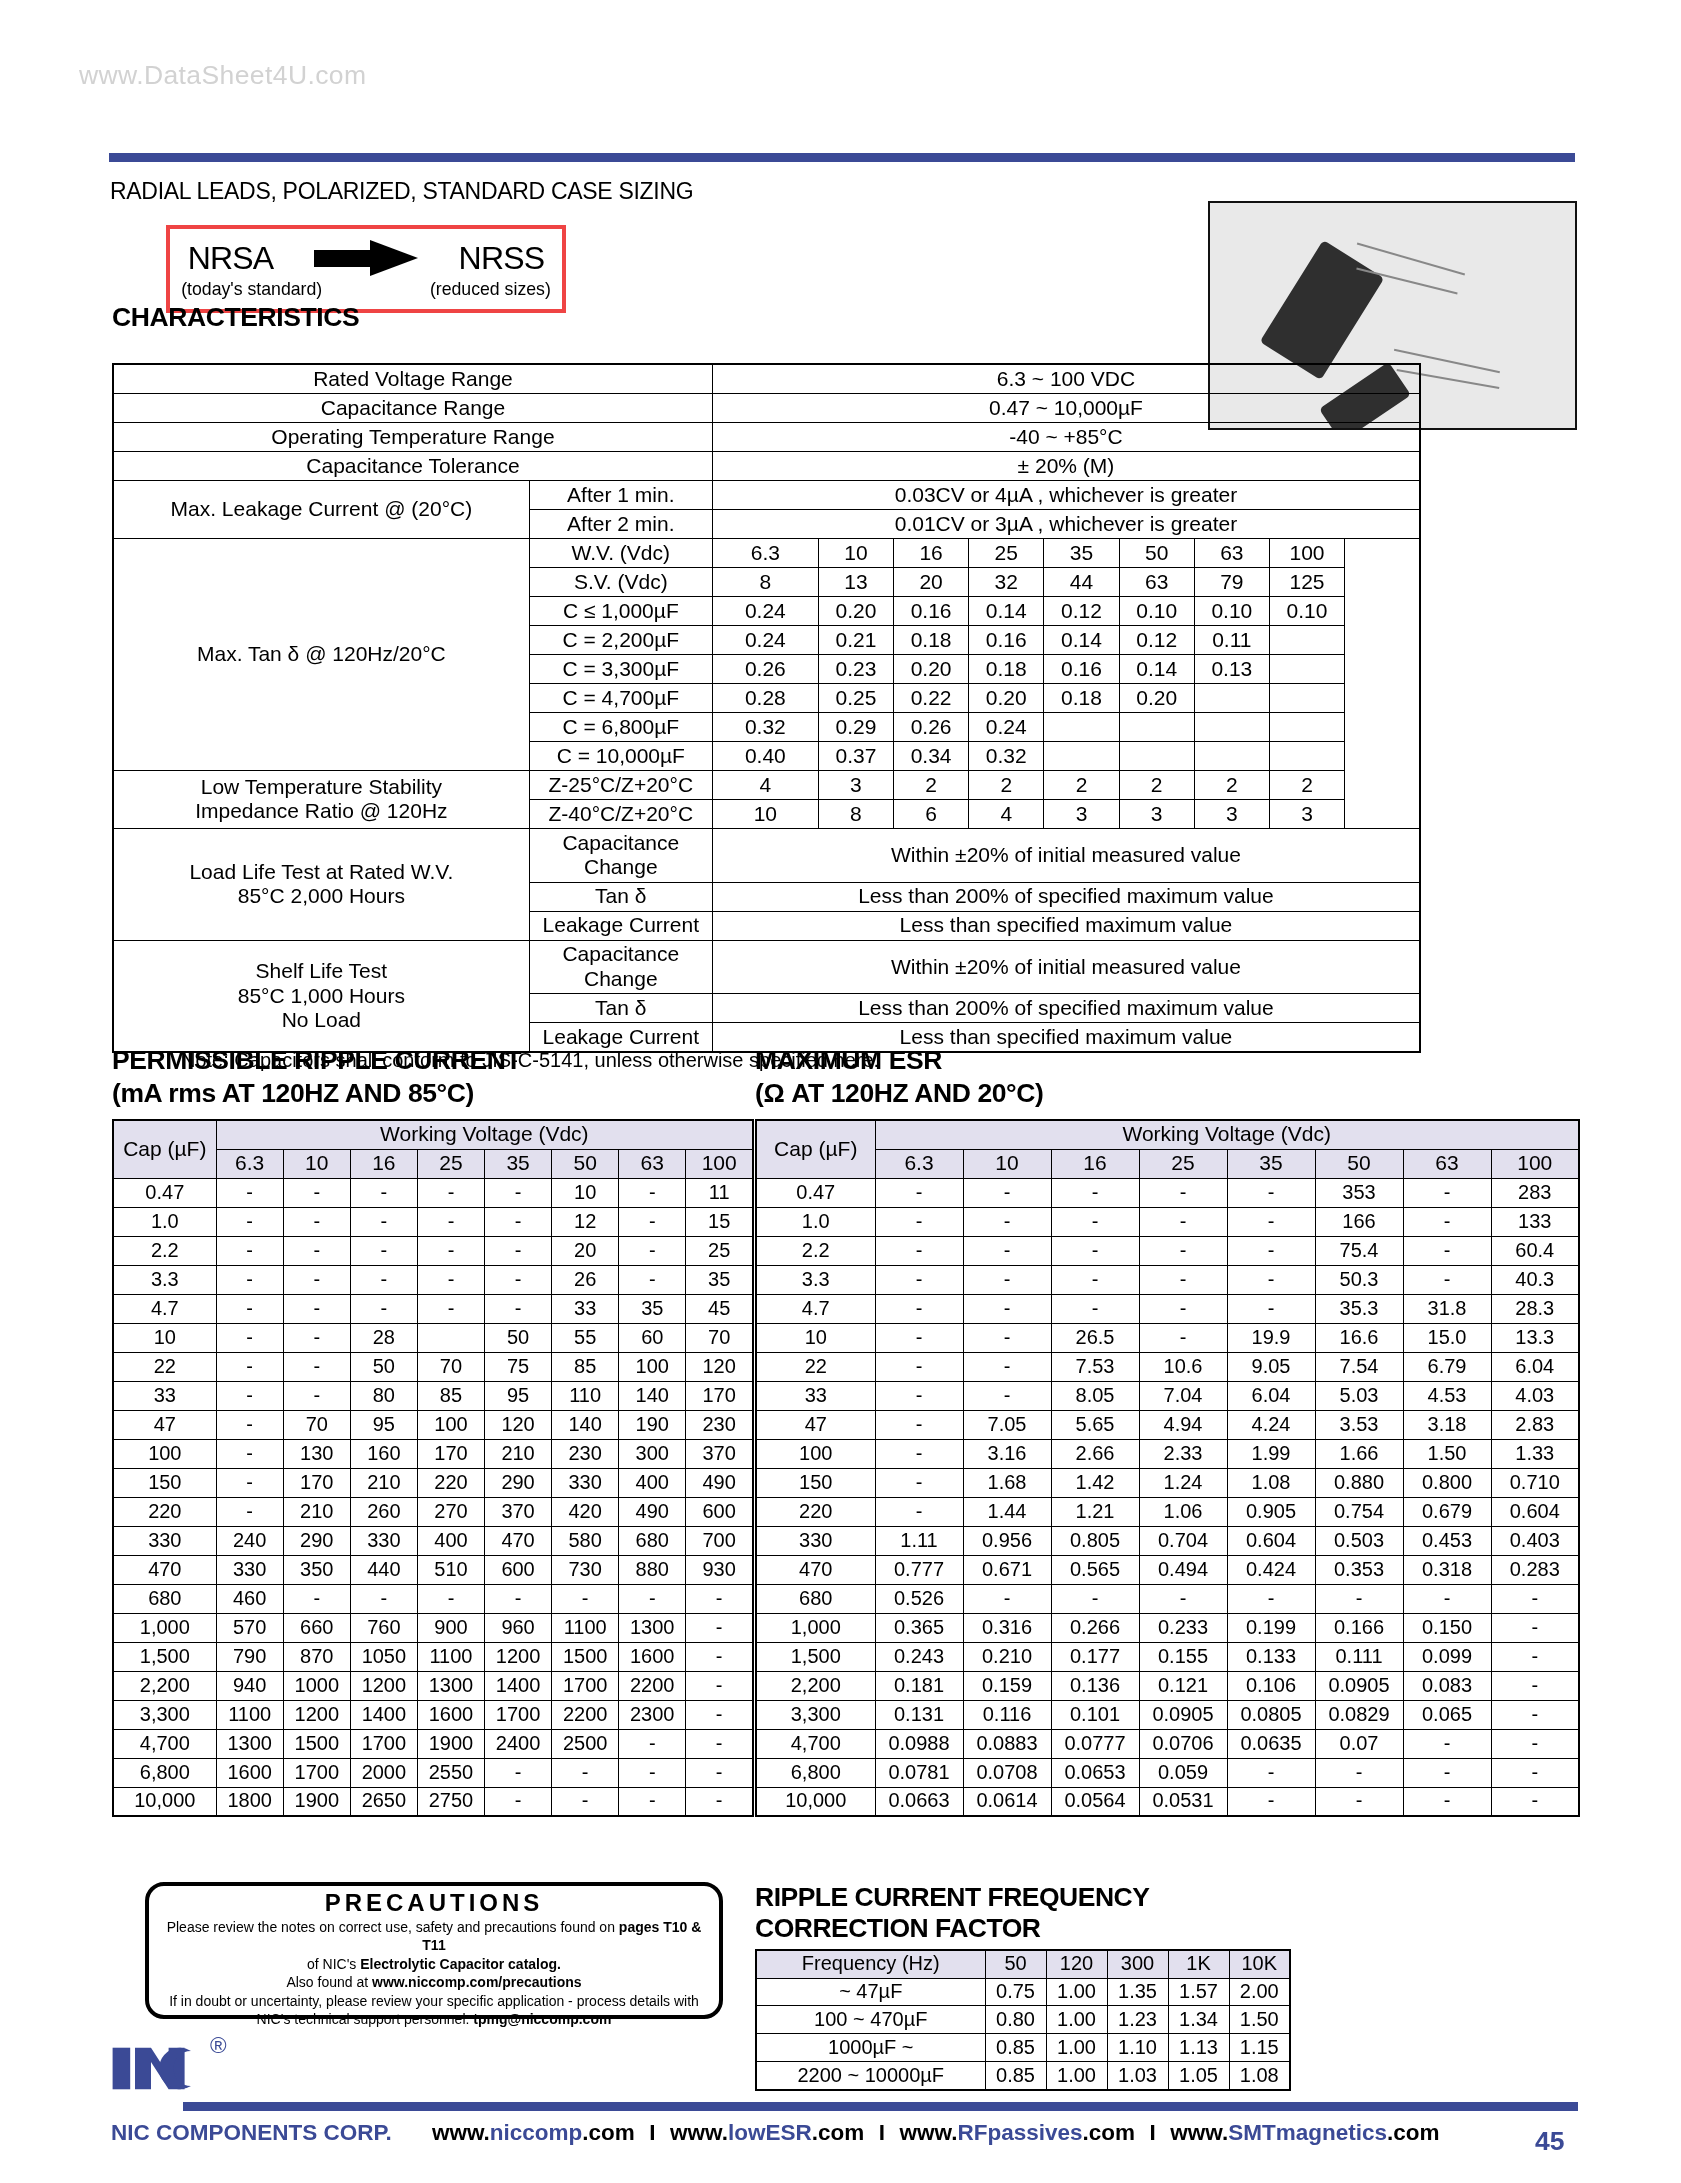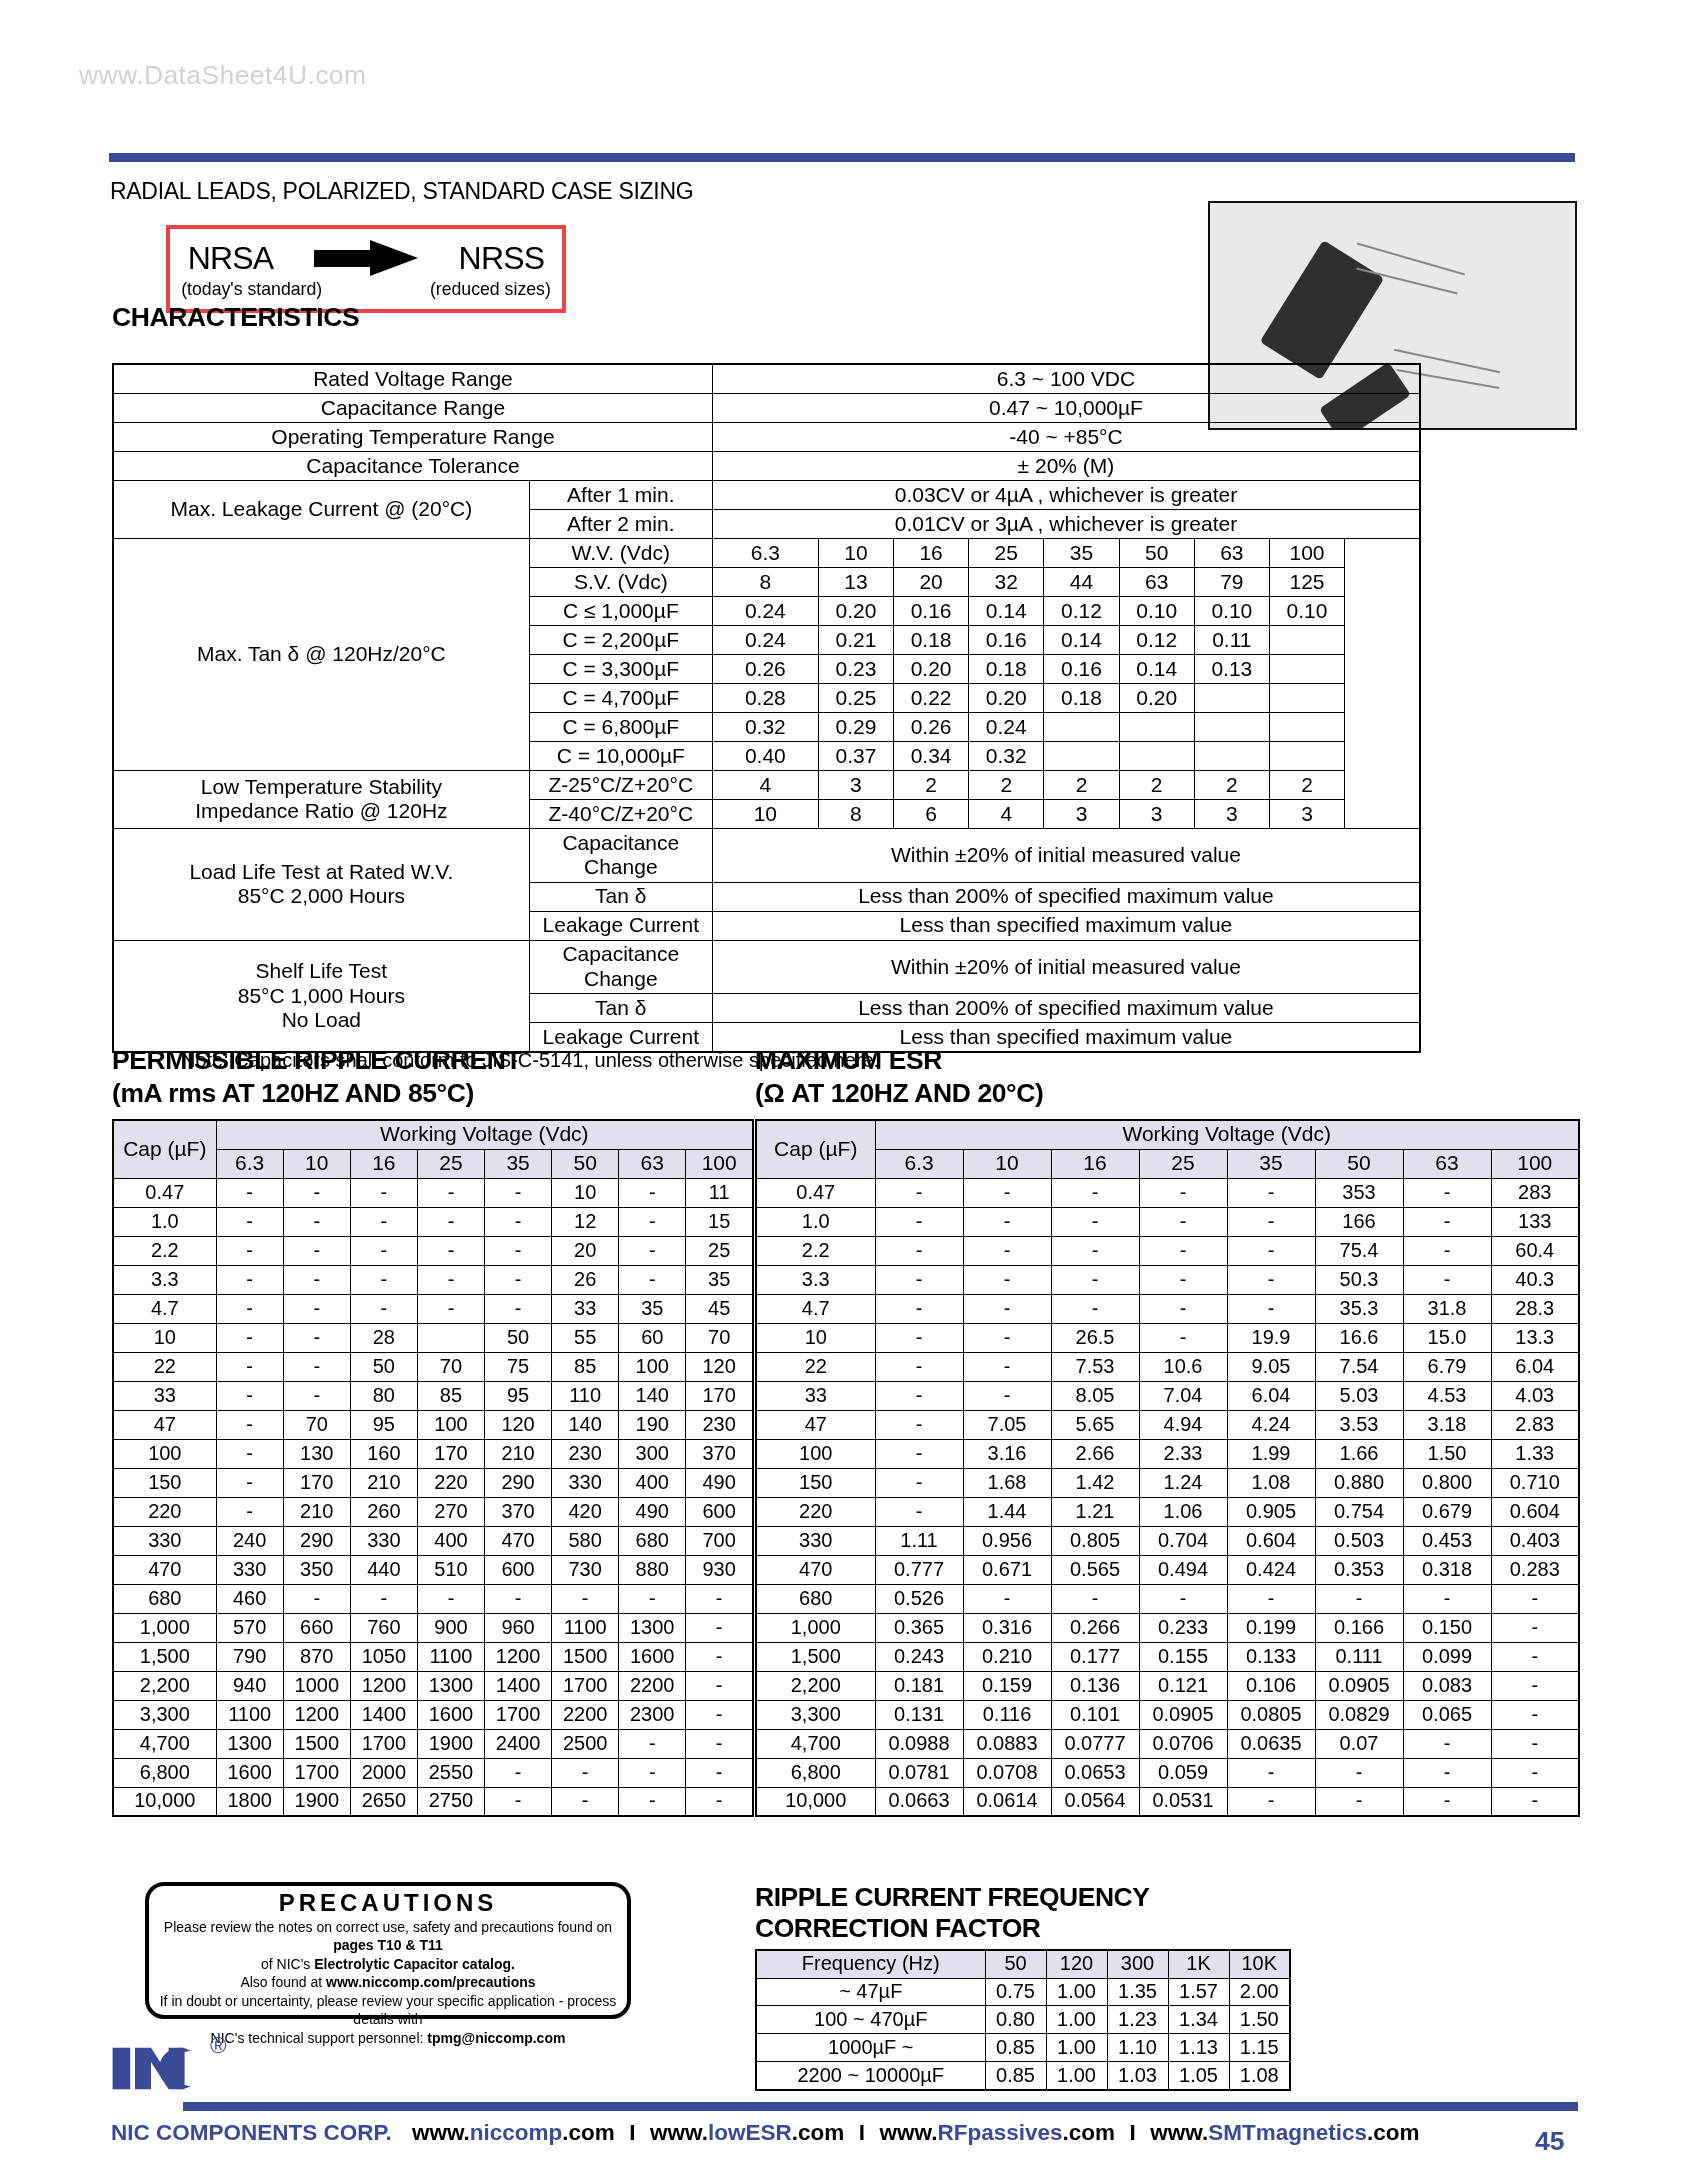--- a/index.html
+++ b/index.html
@@ -238,21 +238,21 @@
   #esr-table-wrap    { position: absolute; left: 755px; top: 1119px; width: 819px;}
 
   #ripple-table { width: 642px; }
   #esr-table    { width: 819px; }
 
   
   .precautions {
     position: absolute;
     left: 145px;
     top: 1882px;
-    width: 486px;
+    width: 578px;
     height: 137px;
     border: 4px solid #000;
     border-radius: 19px;
     box-sizing: border-box;
     text-align: center;
     padding: 3.2px 6.4px 0 6.4px;
   }
   .prec-title {
     font-size: 24px;
     font-weight: bold;
@@ -300,21 +300,21 @@
     left: 111px;
     top: 2120px;
     width: 1469px;
     font-size: 22.5px;
     font-weight: bold;
     color: #3b4a96;
     display: flex;
     align-items: baseline;
     white-space: nowrap;
   }
-  .footer-corp { font-weight: bold; color:#3b4a96; margin-right: 20px; }
+  .footer-corp { font-weight: bold; color:#3b4a96; margin-right: 40px; }
   .footer-link { color: #000; font-weight: bold; }
   .footer-link .hl { color: #3b4a96; }
   .footer-sep { margin: 0 14.5px; color:#000; font-weight: bold;}
   .page-no {
     position: absolute;
     left: 1535px;
     top: 2126px;
     font-size: 26.5px;
     font-weight: bold;
     color: #3b4a96;

